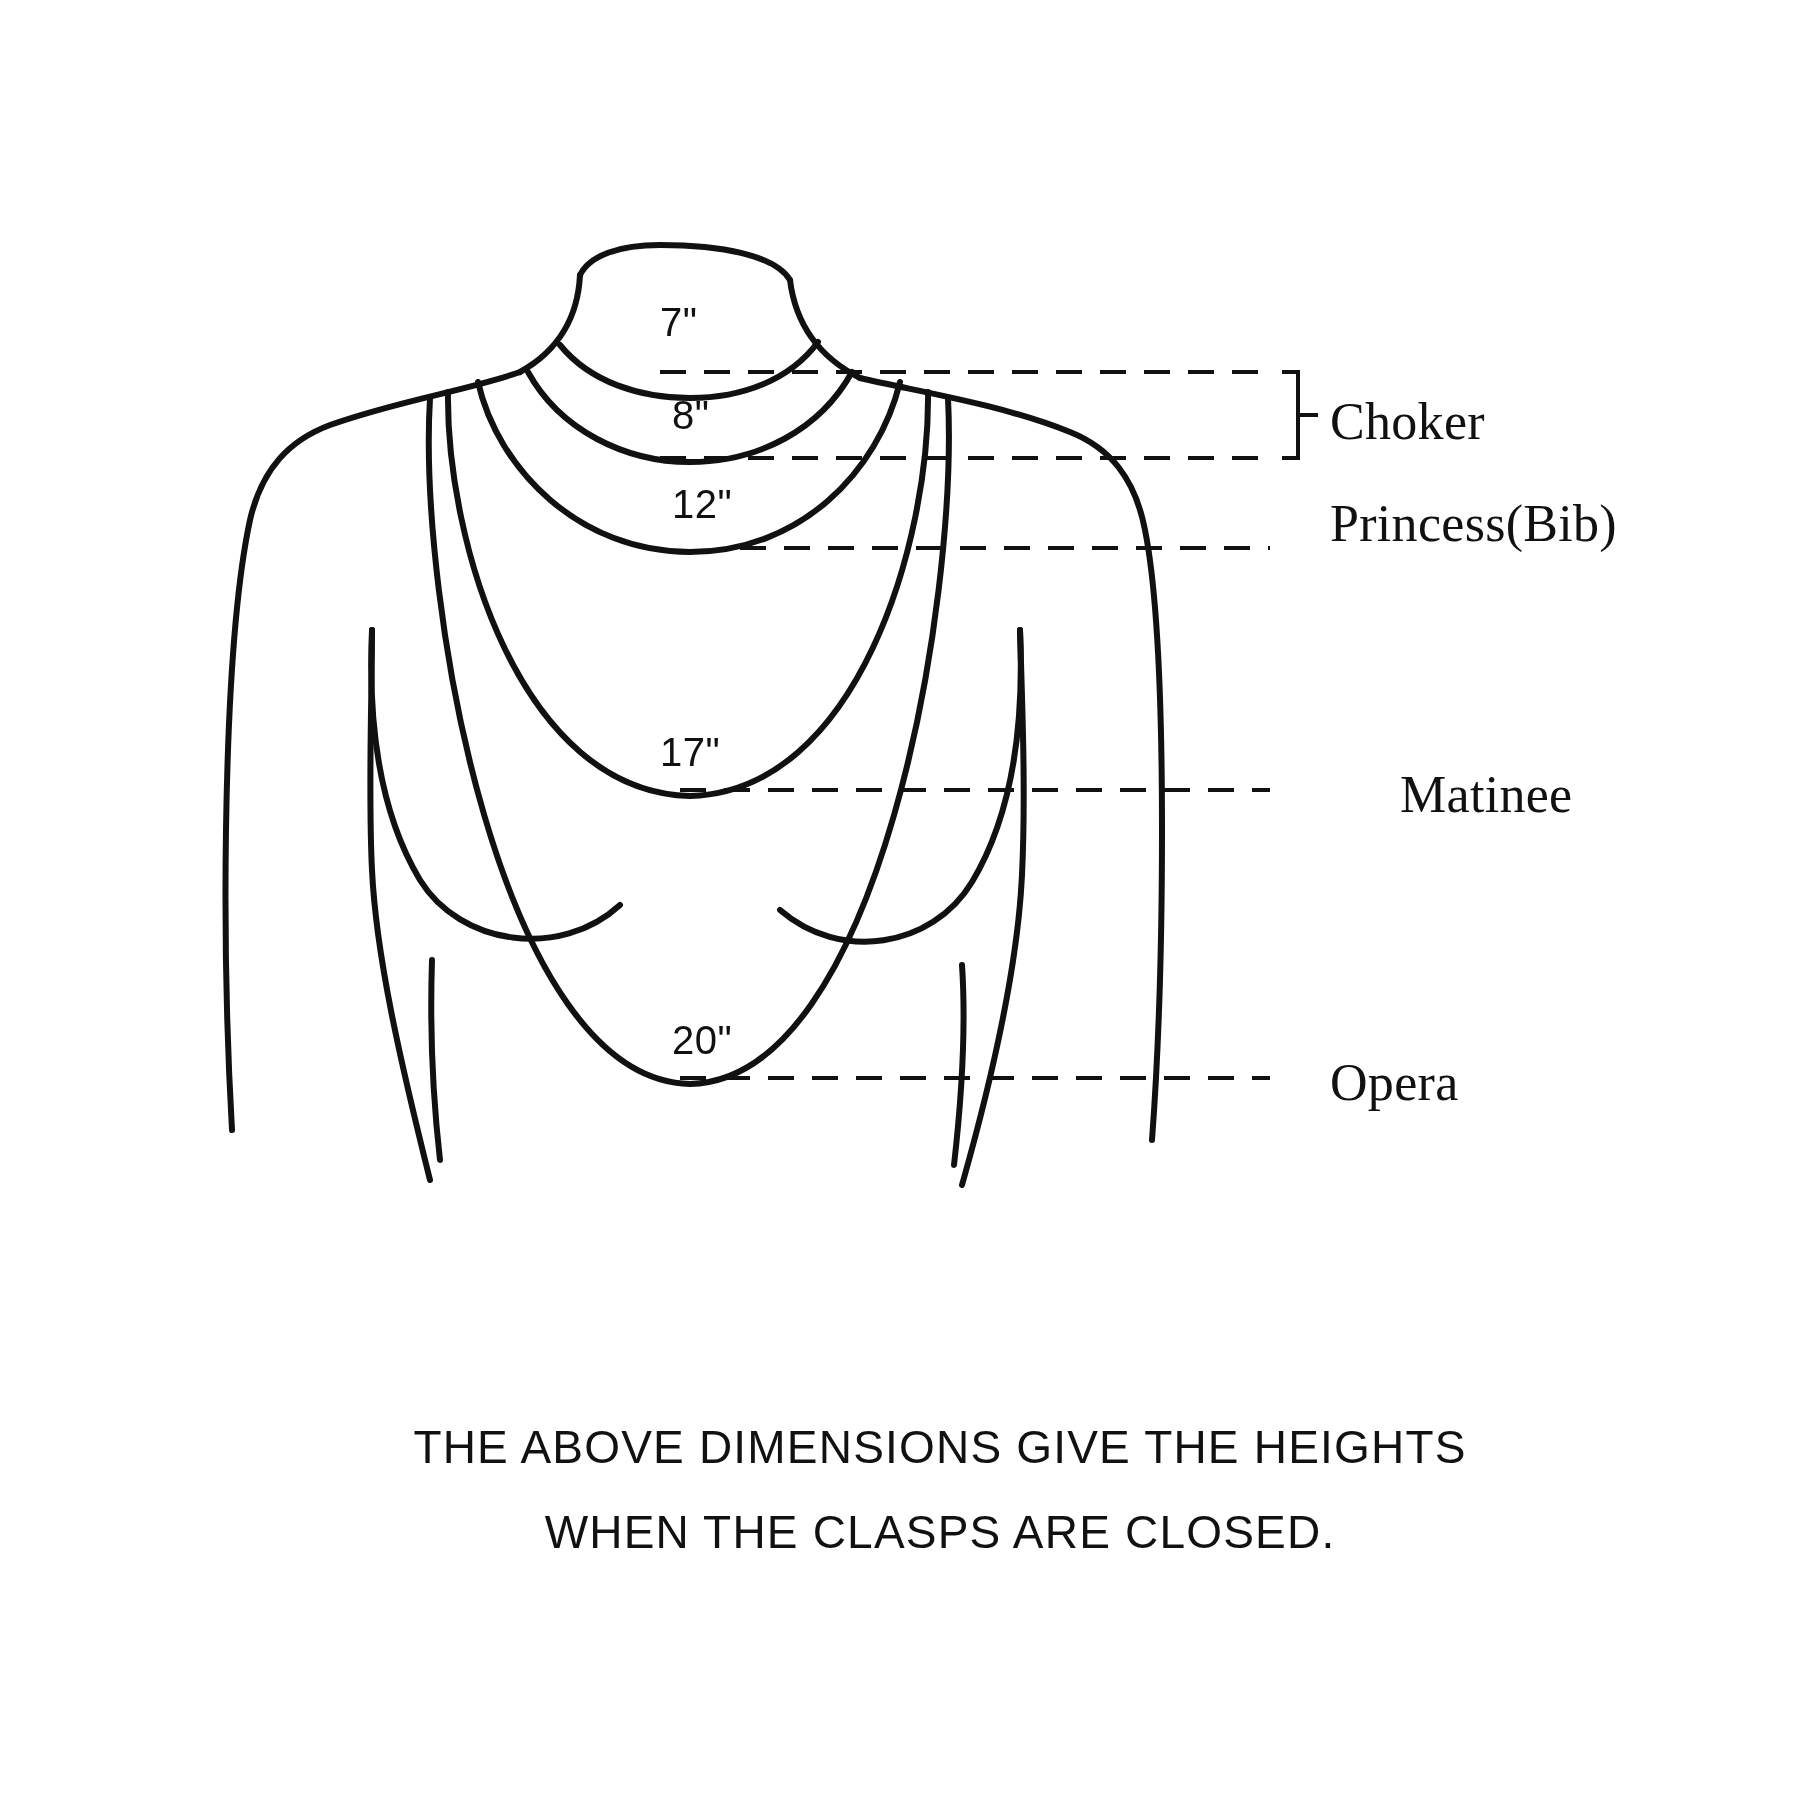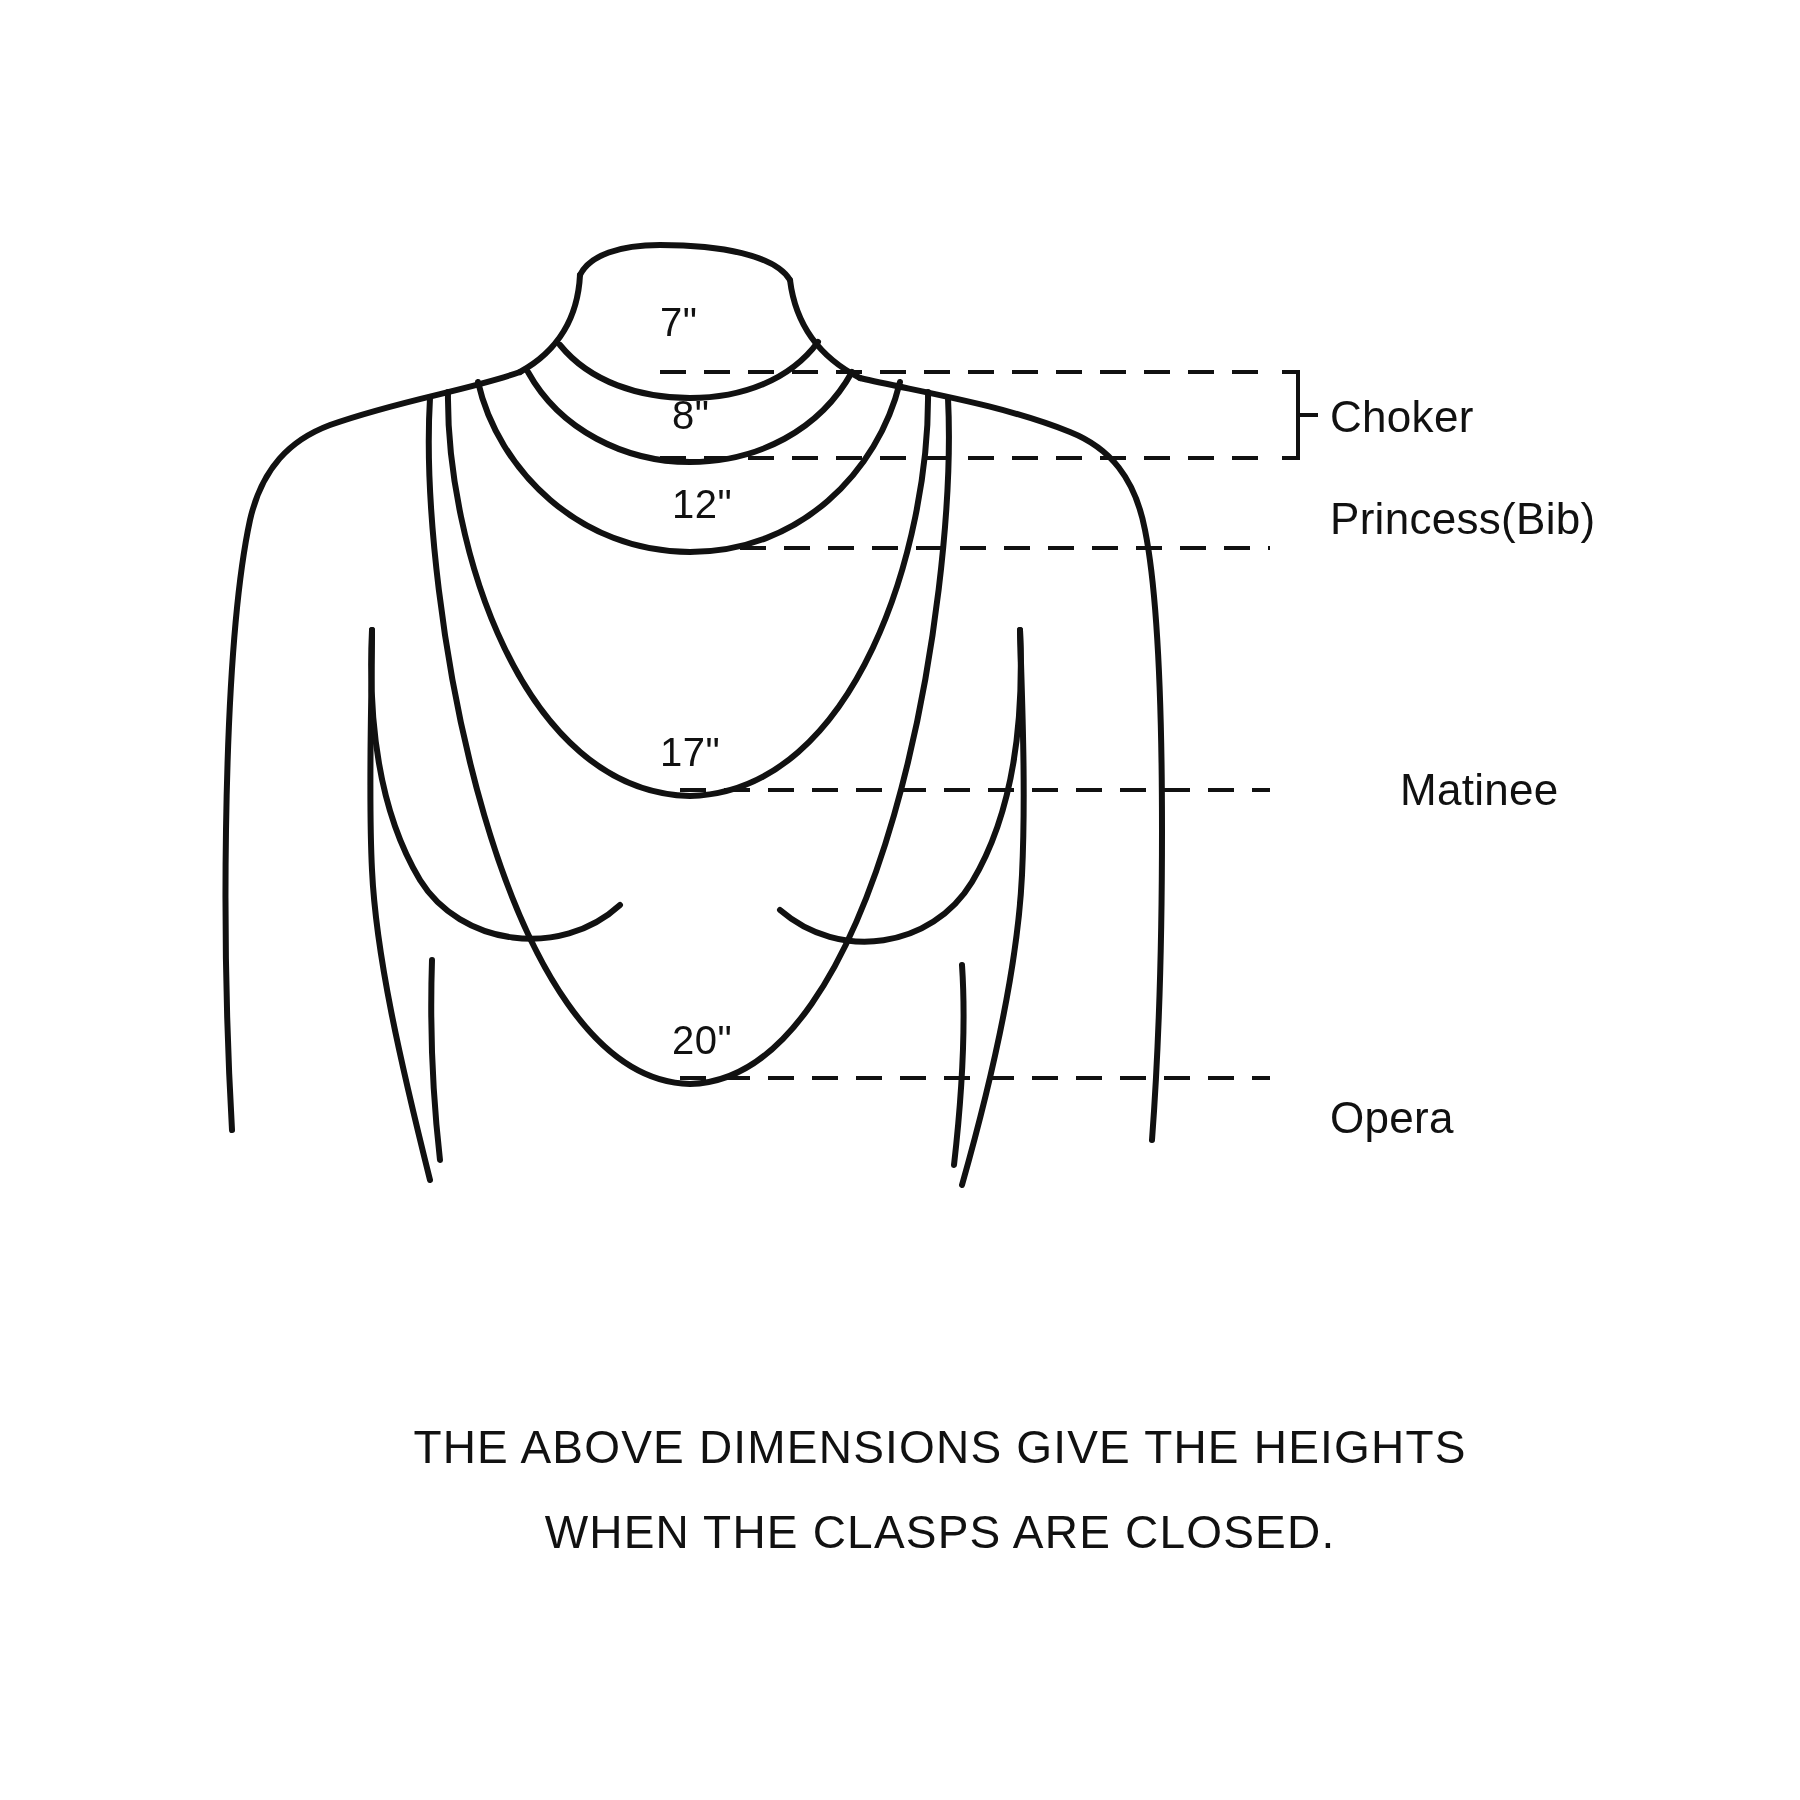--- a/index.html
+++ b/index.html
@@ -31,22 +31,23 @@
     position: absolute;
     white-space: nowrap;
     font-family: "Liberation Sans", sans-serif;
     color: #111111;
   }
   .dim-label {
     font-size: 40px;
     letter-spacing: 0.5px;
   }
   .side-label {
-    font-size: 44px;
+    font-size: 52px;
     letter-spacing: 0.3px;
+    font-family: Liberation Serif, serif;
   }
   .caption-line {
     font-size: 46px;
     letter-spacing: 1.2px;
     text-align: center;
     width: 1800px;
     left: 0;
     margin-left: 40px;
   }
 </style>
@@ -109,18 +110,18 @@
 
   <div class="dim-label" style="left:660px; top:300px;">7"</div>
   <div class="dim-label" style="left:672px; top:393px;">8"</div>
   <div class="dim-label" style="left:672px; top:482px;">12"</div>
   <div class="dim-label" style="left:660px; top:730px;">17"</div>
   <div class="dim-label" style="left:672px; top:1018px;">20"</div>
 
   <div class="side-label" style="left:1330px; top:392px;">Choker</div>
   <div class="side-label" style="left:1330px; top:494px;">Princess(Bib)</div>
   <div class="side-label" style="left:1400px; top:765px;">Matinee</div>
-  <div class="side-label" style="left:1330px; top:1053px;margin-top:40px;">Opera</div>
+  <div class="side-label" style="left:1330px; top:1053px;">Opera</div>
 
   <div class="caption-line" style="top:1420px;">THE ABOVE DIMENSIONS GIVE THE HEIGHTS</div>
   <div class="caption-line" style="top:1505px;">WHEN THE CLASPS ARE CLOSED.</div>
 
 </div>
 
 </body></html>

